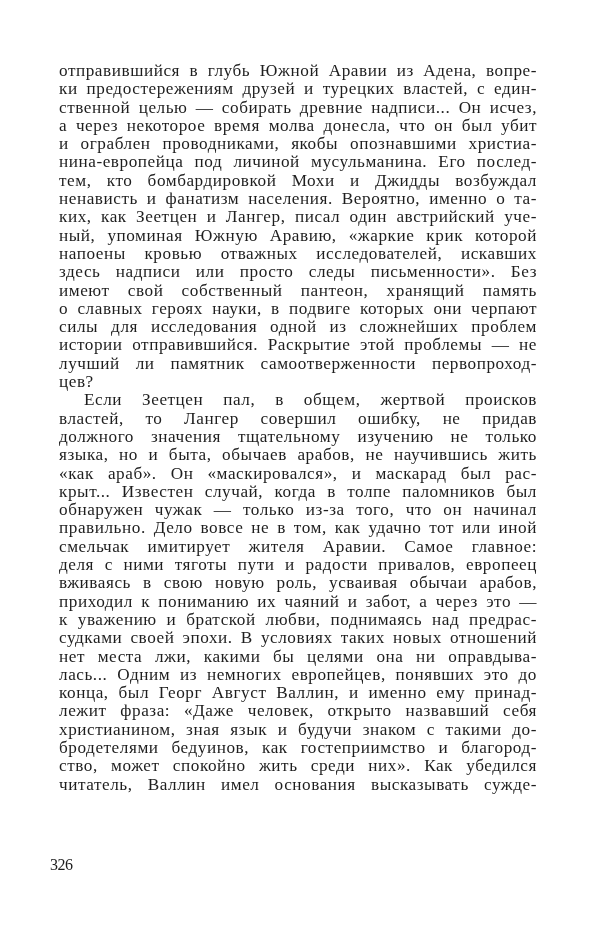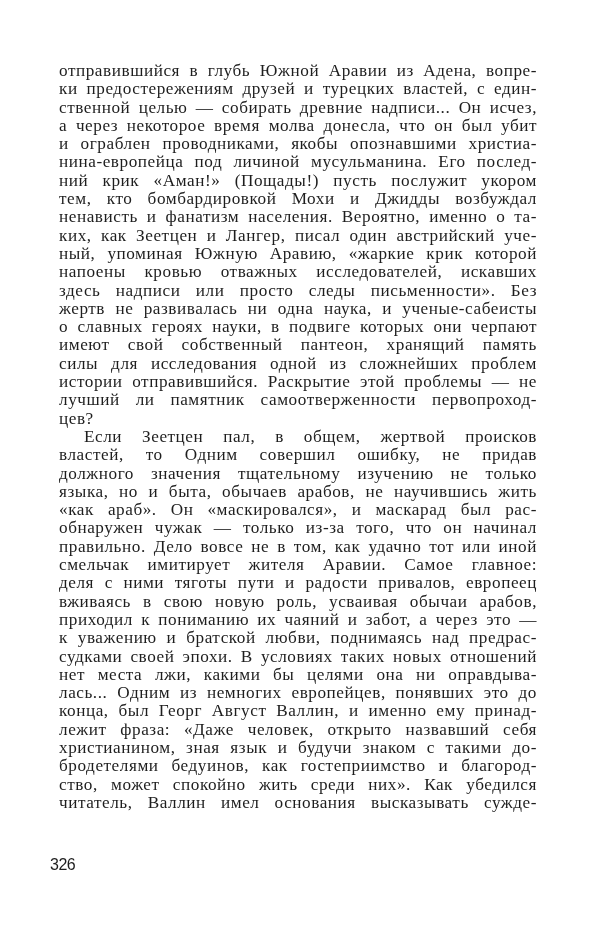--- a/index.html
+++ b/index.html
@@ -44,56 +44,55 @@
   .line.last {
     text-align-last: left;
   }
   .line.indent {
     padding-left: 25px;
   }
   .page-number {
     position: absolute;
     left: 50px;
     top: 841px;
-    font-family: Liberation Sans, sans-serif;
+    font-family: Liberation Serif, serif;
     font-size: 16px;
     color: #1e1e1e;
     letter-spacing: -0.5px;
   }
 </style>
 </head>
 <body>
 
 <div class="page">
   <div class="text-block">
     <span class="line">отправившийся в глубь Южной Аравии из Адена, вопре-</span>
     <span class="line">ки предостережениям друзей и турецких властей, с един-</span>
     <span class="line">ственной целью — собирать древние надписи... Он исчез,</span>
     <span class="line">а через некоторое время молва донесла, что он был убит</span>
     <span class="line">и ограблен проводниками, якобы опознавшими христиа-</span>
     <span class="line">нина-европейца под личиной мусульманина. Его послед-</span>
-    <span class="line">ний крик «Аман!» (Пощады!) пусть послужит укором</span>
     <span class="line">тем, кто бомбардировкой Мохи и Джидды возбуждал</span>
     <span class="line">ненависть и фанатизм населения. Вероятно, именно о та-</span>
     <span class="line">ких, как Зеетцен и Лангер, писал один австрийский уче-</span>
     <span class="line">ный, упоминая Южную Аравию, «жаркие крик которой</span>
     <span class="line">напоены кровью отважных исследователей, искавших</span>
     <span class="line">здесь надписи или просто следы письменности». Без</span>
-    <span class="line">жертв не развивалась ни одна наука, и ученые-сабеисты</span>
+    <span class="line">имеют свой собственный пантеон, хранящий память</span>
     <span class="line">о славных героях науки, в подвиге которых они черпают</span>
-    <span class="line">имеют свой собственный пантеон, хранящий память</span>
     <span class="line">силы для исследования одной из сложнейших проблем</span>
     <span class="line">истории отправившийся. Раскрытие этой проблемы — не</span>
     <span class="line">лучший ли памятник самоотверженности первопроход-</span>
     <span class="line last">цев?</span>
     <span class="line indent">Если Зеетцен пал, в общем, жертвой происков</span>
-    <span class="line">властей, то Одним совершил ошибку, не придав</span>
+    <span class="line">властей, то Лангер совершил ошибку, не придав</span>
     <span class="line">должного значения тщательному изучению не только</span>
     <span class="line">языка, но и быта, обычаев арабов, не научившись жить</span>
     <span class="line">«как араб». Он «маскировался», и маскарад был рас-</span>
+    <span class="line">крыт... Известен случай, когда в толпе паломников был</span>
     <span class="line">обнаружен чужак — только из-за того, что он начинал</span>
     <span class="line">правильно. Дело вовсе не в том, как удачно тот или иной</span>
     <span class="line">смельчак имитирует жителя Аравии. Самое главное:</span>
     <span class="line">деля с ними тяготы пути и радости привалов, европеец</span>
     <span class="line">вживаясь в свою новую роль, усваивая обычаи арабов,</span>
     <span class="line">приходил к пониманию их чаяний и забот, а через это —</span>
     <span class="line">к уважению и братской любви, поднимаясь над предрас-</span>
     <span class="line">судками своей эпохи. В условиях таких новых отношений</span>
     <span class="line">нет места лжи, какими бы целями она ни оправдыва-</span>
     <span class="line">лась... Одним из немногих европейцев, понявших это до</span>

